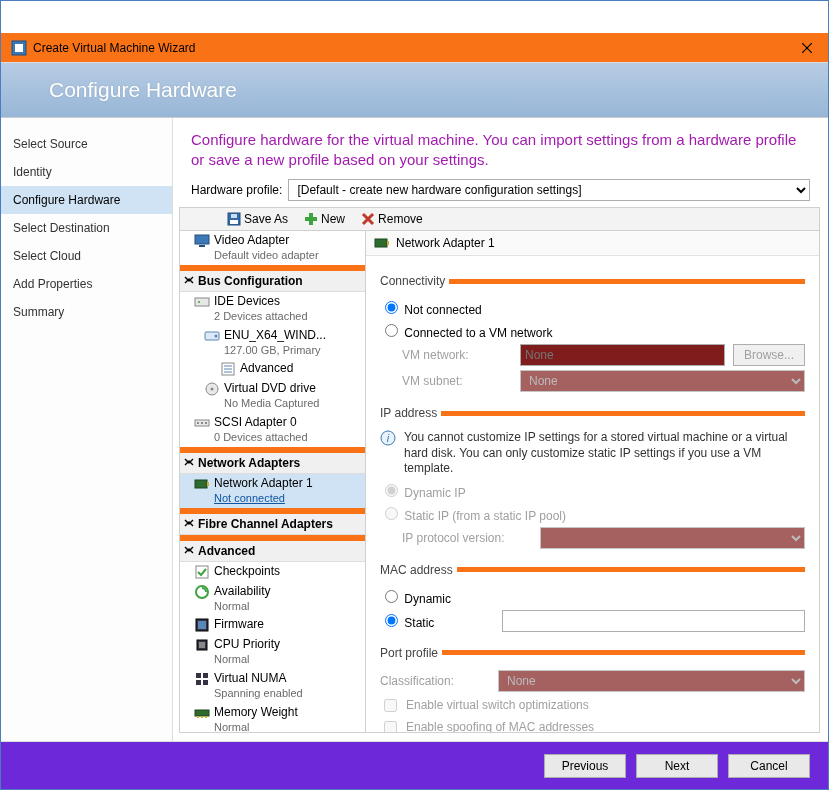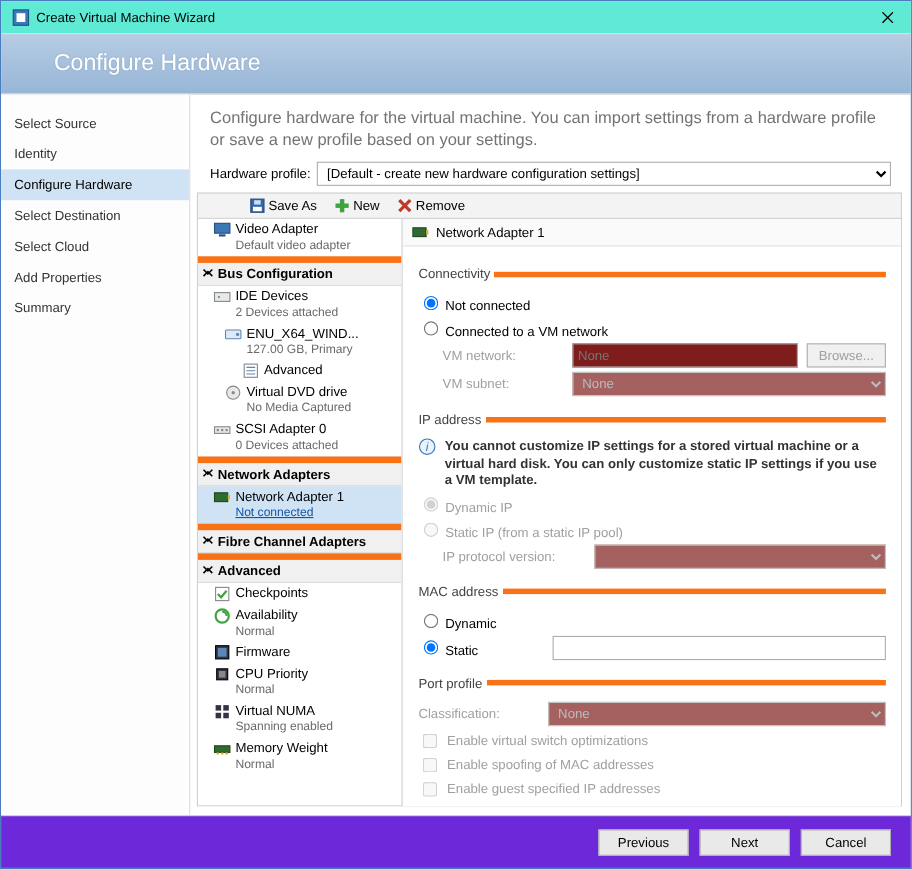--- a/index.html
+++ b/index.html
@@ -1,40 +1,40 @@
 <!DOCTYPE html>
 <html><head>
 <meta charset="utf-8">
 <style>
   * { box-sizing: border-box; font-family: "Segoe UI", Arial, sans-serif; }
   body { margin: 0; background: #fff; font-size: 12px; color: #000; }
   .window { width: 829px; height: 790px; border: 1px solid #4a7dbf; display: flex; flex-direction: column; }
 
-  .titlebar { height: 30px; background: #5eead4; border-bottom: 1px solid #ddd; display: flex; align-items: center; padding: 0 4px; }
+  .titlebar { height: 30px; background: #f97316; border-bottom: 1px solid #ddd; display: flex; align-items: center; padding: 0 4px; margin-top: 32px; }
   .titlebar .app-icon { width: 16px; height: 16px; margin: 0 6px; }
   .titlebar .title { flex: 1; font-size: 12px; }
   .titlebar .close { width: 34px; height: 24px; display: flex; align-items: center; justify-content: center; }
 
   .banner { background: linear-gradient(to right, #d7e4f2 0%, #eef3f9 100%); height: 54px; display: flex; align-items: center; padding-left: 48px; }
   .banner .page-title { font-size: 21px; color: #fff; font-weight: 300; text-shadow: 0 0 2px rgba(0,0,0,.15); }
   .banner { background: linear-gradient(to bottom, #95b7dd 0%, #7ea7d4 100%); }
   
   .banner { background: #8cb0d9; }
   
   .banner { background: linear-gradient(#b7cce3,#97b6d7); }
   .banner .page-title { color: #fff; }
 
   .body { flex: 1; display: flex; border-top: 1px solid #ccc; min-height: 0; }
 
   .wizard-nav { width: 172px; border-right: 1px solid #ddd; background: #fdfdfd; padding-top: 12px; }
   .wizard-nav .step { padding: 7px 12px; font-size: 12px; color: #333; cursor: default; }
   .wizard-nav .step.current { background: #cfe3f5; color: #000; }
 
   .main { flex: 1; display: flex; flex-direction: column; min-width: 0; }
-  .intro { padding: 12px 18px 6px; font-size: 15px; color: #737373; line-height: 1.3; }
+  .intro { padding: 12px 18px 6px; font-size: 15px; color: #a21caf; line-height: 1.3; }
   .hw-row { display: flex; align-items: center; padding: 4px 18px 6px; gap: 6px; }
   .hw-row label { font-size: 12px; }
   .hw-row select { flex: 1; height: 22px; font-size: 12px; border: 1px solid #adadad; background: #fff; }
 
   .toolbar { display: flex; align-items: center; background: #f3f3f3; border: 1px solid #d0d0d0; border-left: none; border-right: none; padding: 2px 6px; gap: 4px; margin: 0 8px 0 18px;}
   
   .toolbar { margin: 0; border-left:1px solid #d0d0d0; border-right:1px solid #d0d0d0; margin-left:6px; margin-right:8px;padding-left:41px;}
   .tbtn { display: flex; align-items: center; gap: 3px; padding: 2px 6px; font-size: 12px; cursor: default; }
   .tbtn .ic { width: 14px; height: 14px; display: inline-block; }
 
@@ -60,21 +60,21 @@
   .row { display:flex; align-items:center; gap:8px; margin: 4px 0; }
   .row.indent { padding-left: 22px; }
   .row label { font-size:12px; }
   .field-label { width: 110px; color:#555; }
   .field-label.dis, .dis { color:#a0a0a0; }
   input[type=text].txt, select.sel { border:1px solid #adadad; height:22px; font-size:12px; padding:0 4px; background:#fff;}
   input[type=text].txt[disabled], select.sel[disabled] { background:#7f1d1d; color:#a0a0a0;}
   .btn { height:22px; border:1px solid #adadad; background:#e9e9e9; font-size:12px; padding:0 10px;}
   .btn[disabled] { color:#a0a0a0; background:#f0f0f0;}
   .info-row { display:flex; gap:8px; align-items:flex-start; margin:4px 0;}
-  .info-row .txtblk { flex:1; color:#333; font-size:12px; line-height:1.3;font-weight:bold;}
+  .info-row .txtblk { flex:1; color:#333; font-size:12px; line-height:1.3;}
   .chk { display:flex; align-items:center; gap:6px; margin:3px 0; }
   .chk input { width:13px; height:13px; }
   .chk.dis { color:#a0a0a0; }
 
   .footer { height: 48px; border-top: 1px solid #ddd; display:flex; align-items:center; justify-content:flex-end; gap:10px; padding:0 18px; background:#6d28d9;}
   .footer .fbtn { width:82px; height:24px; border:1px solid #adadad; background:#e9e9e9; font-size:12px;}
 
   
   svg { display:block; }
 </style>

